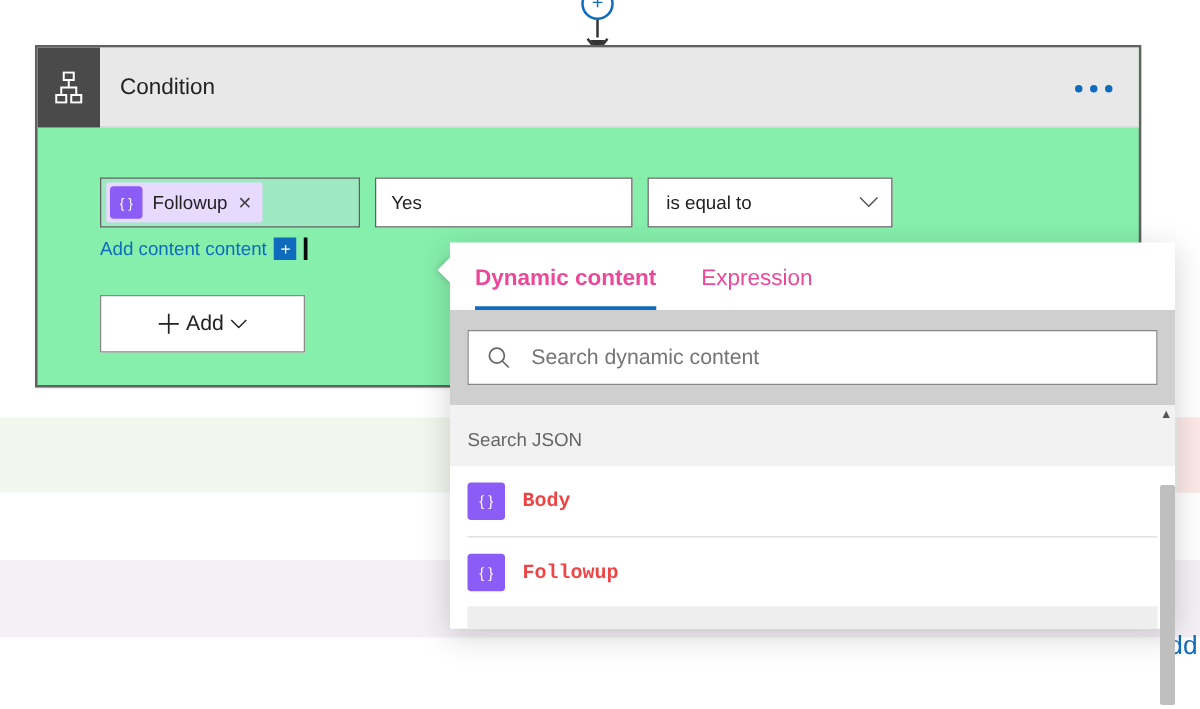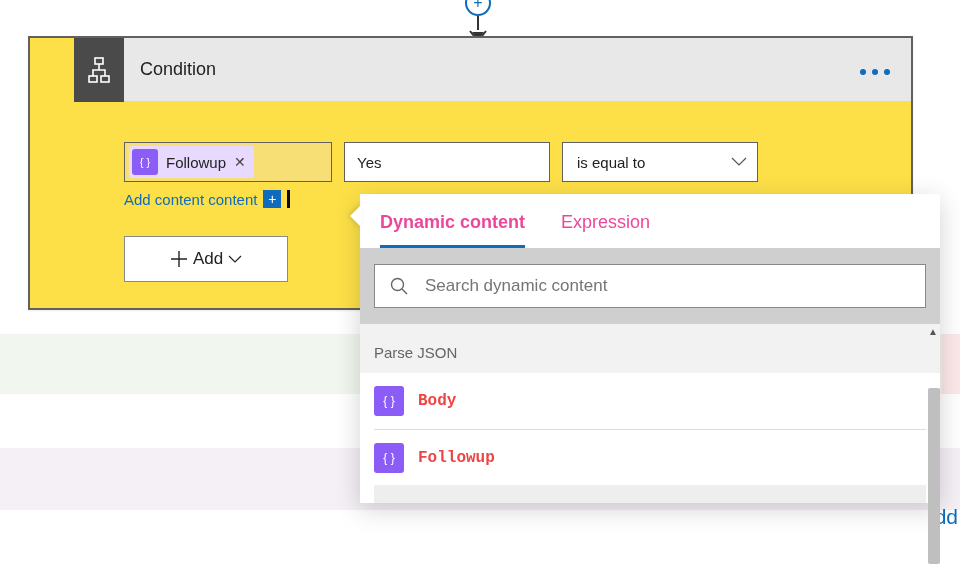--- a/index.html
+++ b/index.html
@@ -10,23 +10,22 @@
   .bg-purple { top: 448px; height: 62px; background: #f5eff6; z-index: 0; }
   .bg-right-red { position: absolute; right: 0; top: 334px; width: 18px; height: 60px; background: #fce8e8; z-index: 0; }
 
   .arrow-col { position: absolute; left: 465px; top: -10px; z-index: 1; display: flex; flex-direction: column; align-items: center; }
   .arrow-plus { width: 26px; height: 26px; border: 2px solid #0f6cbd; border-radius: 50%; background: #fff; display: flex; align-items: center; justify-content: center; color: #0f6cbd; font-size: 16px; }
   .arrow-shaft { width: 2px; height: 14px; background: #333; }
   .arrow-head svg { display: block; }
 
   .card {
     position: absolute; left: 28px; top: 36px; width: 885px;
-    border: 2px solid #616161; background: #fde047; z-index: 2;
+    border: 2px solid #616161; background: #86efac; z-index: 2;
     box-shadow: 0 1px 2px rgba(0,0,0,.08);
-    padding-left: 44px;
   }
   .card-header {
     height: 64px; background: #e8e8e8; display: flex; align-items: center;
     border-bottom: 1px solid #d6d6d6;
   }
   .card-icon { width: 50px; height: 64px; background: #4a4a4a; color: #fff; display: flex; align-items: center; justify-content: center; }
   .card-title { font-size: 18px; color: #222; margin-left: 16px; flex: 1; }
   .card-menu { padding: 0 18px; cursor: pointer; }
   .card-menu span { display: inline-block; width: 6px; height: 6px; border-radius: 50%; background: #0f6cbd; margin: 0 3px; }
 
@@ -198,21 +197,21 @@
     <div class="pop-search">
       <svg width="20" height="20" viewBox="0 0 20 20">
           <circle cx="8.5" cy="8.5" r="6" fill="none" stroke="#666" stroke-width="1.4"></circle>
           <line x1="13" y1="13" x2="18" y2="18" stroke="#666" stroke-width="1.4"></line>
         </svg>
       <input type="text" placeholder="Search dynamic content" style="">
     </div>
   </div>
 
   <div class="pop-section-title">
-    <span>Parse JSON</span>
+    <span>Search JSON</span>
     <span class="scroll-caret">▲</span>
   </div>
 
   <div class="pop-list">
     <div class="pop-item">
       <span class="token-icon">
         <svg width="18" height="18" viewBox="0 0 18 18">
             <text x="9" y="13" text-anchor="middle" font-size="12" fill="#fff" font-family="monospace">{ }</text>
           </svg>
       </span>

